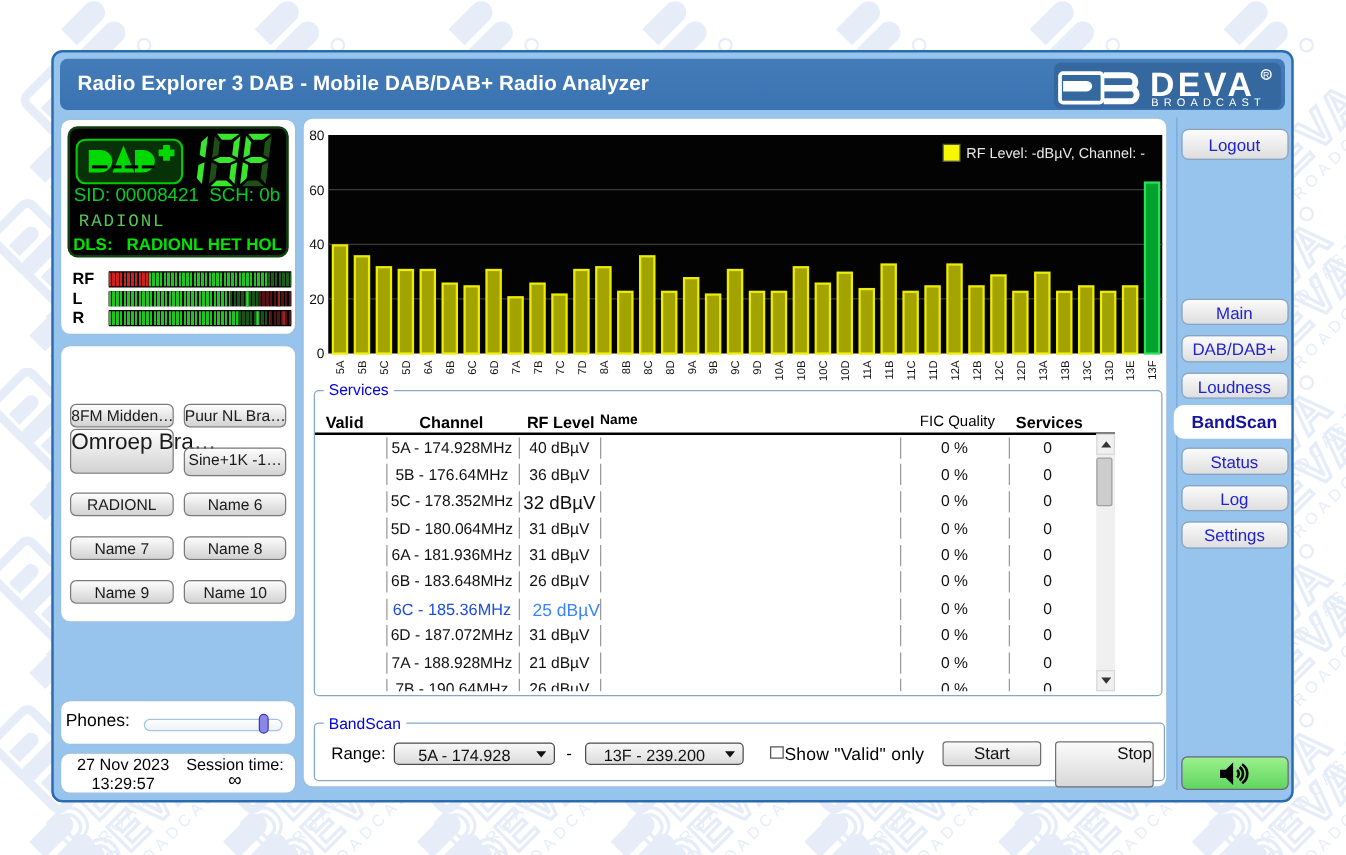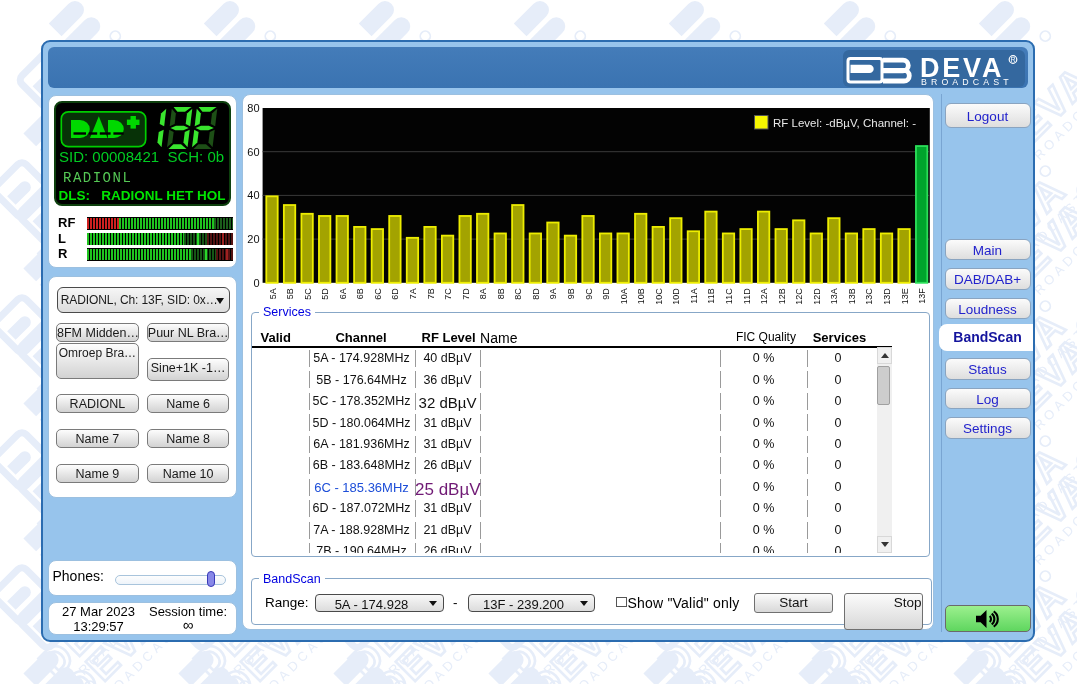--- a/index.html
+++ b/index.html
@@ -96,20 +96,21 @@
     <use href="#wmk" transform="translate(332,730) rotate(-45)"></use>
     <use href="#wmk" transform="translate(487,730) rotate(-45)"></use>
     <use href="#wmk" transform="translate(642,730) rotate(-45)"></use>
     <use href="#wmk" transform="translate(797,730) rotate(-45)"></use>
     <use href="#wmk" transform="translate(952,730) rotate(-45)"></use>
     <use href="#wmk" transform="translate(1107,730) rotate(-45)"></use>
   </svg>
 <div style="position:absolute;left:41px;top:40px;width:994px;height:602px;background:#97c4ec;border:2px solid #2b6cb0;border-radius:9px">
 <div style="position:absolute;left:-2px;top:-2px;width:994px;height:602px">
 <div style="position:absolute;left:7px;top:7px;width:980px;height:40.5px;background:linear-gradient(#447cb9,#3a73b1);border-radius:6px">
+        <div style="position:absolute;left:14px;top:0;line-height:40.5px;font-size:16.5px;letter-spacing:0.1px;font-weight:bold;color:#fff">Radio Explorer 3 DAB - Mobile DAB/DAB+ Radio Analyzer</div>
         <svg width="182" height="37" viewBox="0 0 182 37" style="position:absolute;right:3px;top:3px">
           <rect x="0" y="0" width="182" height="37" rx="6" fill="#34689f"></rect>
           <rect x="5" y="8.5" width="34" height="23.5" rx="2.5" fill="none" stroke="#fff" stroke-width="3"></rect>
           <path d="M 7.5,14.7 h 19 a 4.2,4.2 0 0 1 0,8.4 h -19 z" fill="#fff"></path>
           <path d="M 40,10.2 h 20 a 5.3,5.3 0 0 1 0,10.6 h -20" fill="none" stroke="#fff" stroke-width="4.8"></path>
           <path d="M 40,20.4 h 21 a 5.3,5.3 0 0 1 0,10.6 h -21" fill="none" stroke="#fff" stroke-width="4.8"></path>
           <text x="77" y="27" font-size="27" font-weight="bold" fill="#fff" font-family="Liberation Sans, sans-serif" letter-spacing="2.8">DEVA</text>
           <circle cx="170" cy="9.5" r="3.8" fill="none" stroke="#fff" stroke-width="1.2"></circle>
           <text x="170" y="12.1" font-size="7" fill="#fff" text-anchor="middle" font-family="Liberation Sans, sans-serif">R</text>
           <text x="78" y="35.2" font-size="8.8" fill="#fff" font-family="Liberation Sans, sans-serif" letter-spacing="4.1">BROADCAST</text>
@@ -172,42 +173,38 @@
         <div style="position:absolute;left:9.5px;top:150.3px;font-size:13px;font-weight:bold;color:#000">R</div>
         <div style="position:absolute;left:38.1px;top:152.5px;width:146.4px;height:12.5px;background:#000">
           <div style="position:absolute;left:0px;top:0.5px;width:104px;height:11.5px;background:repeating-linear-gradient(90deg,#1fc41f 0 2px,#000 2px 3px)"></div>
           <div style="position:absolute;left:104px;top:0.5px;width:25px;height:11.5px;background:repeating-linear-gradient(90deg,#155515 0 2px,#000 2px 3px)"></div>
           <div style="position:absolute;left:118px;top:0.5px;width:2.5px;height:11.5px;background:repeating-linear-gradient(90deg,#2ad82a 0 2px,#000 2px 3px)"></div>
           <div style="position:absolute;left:129px;top:0.5px;width:17.4px;height:11.5px;background:repeating-linear-gradient(90deg,#541212 0 2px,#000 2px 3px)"></div>
           <div style="position:absolute;left:139px;top:0.5px;width:2.5px;height:11.5px;background:repeating-linear-gradient(90deg,#a02020 0 2px,#000 2px 3px)"></div>
         </div>
       </div>
 <div style="position:absolute;left:6.5px;top:236px;width:189.5px;height:221.5px;background:#fff;border:1px solid #9cc0e0;border-radius:8px">
-        <div style="position:absolute;left:8.3px;top:10.1px;width:173px;height:26px;background:linear-gradient(#f6f6f6,#dcdcdc);border:1.5px solid #4a4a4a;border-radius:6px;">
-          <div style="position:absolute;left:3px;top:5px;font-size:12px;letter-spacing:-0.1px;color:#1a1a1a;white-space:nowrap">RADIONL, Ch: 13F, SID: 0x…</div>
-          <div style="position:absolute;right:5px;top:10px;width:0;height:0;border-left:4.5px solid transparent;border-right:4.5px solid transparent;border-top:6px solid #111"></div>
-        </div>
         <div style="position:absolute;left:7.5px;top:46px;width:82.8px;height:19px;background:linear-gradient(#fdfdfd,#d2d2d2);border:1px solid #7a7a7a;border-radius:5px;text-align:center;line-height:19px;font-size:12.5px;color:#1a1a1a;white-space:nowrap">8FM Midden…</div>
         <div style="position:absolute;left:98.3px;top:46px;width:82.7px;height:19px;background:linear-gradient(#fdfdfd,#d2d2d2);border:1px solid #7a7a7a;border-radius:5px;text-align:center;line-height:19px;font-size:12.5px;color:#1a1a1a;white-space:nowrap">Puur NL Bra…</div>
-        <div style="position:absolute;left:7.5px;top:66px;width:82.8px;height:36px;background:linear-gradient(#fdfdfd,#d2d2d2);border:1px solid #7a7a7a;border-radius:5px;text-align:center;line-height:19px;font-size:12px;color:#1a1a1a;white-space:nowrap">Omroep Bra…</div>
+        <div style="position:absolute;left:7.5px;top:66px;width:82.8px;height:36px;background:linear-gradient(#fdfdfd,#d2d2d2);border:1px solid #7a7a7a;border-radius:5px;text-align:center;line-height:19px;font-size:18px;color:#1a1a1a;white-space:nowrap">Omroep Bra…</div>
         <div style="position:absolute;left:98.3px;top:81.3px;width:82.7px;height:23px;background:linear-gradient(#fdfdfd,#d2d2d2);border:1px solid #7a7a7a;border-radius:5px;text-align:center;line-height:19px;font-size:12.5px;color:#1a1a1a;white-space:nowrap">Sine+1K -1…</div>
         <div style="position:absolute;left:7.5px;top:116.6px;width:82.8px;height:19px;background:linear-gradient(#fdfdfd,#d2d2d2);border:1px solid #7a7a7a;border-radius:5px;text-align:center;line-height:19px;font-size:12.5px;color:#1a1a1a;white-space:nowrap">RADIONL</div>
         <div style="position:absolute;left:98.3px;top:116.6px;width:82.7px;height:19px;background:linear-gradient(#fdfdfd,#d2d2d2);border:1px solid #7a7a7a;border-radius:5px;text-align:center;line-height:19px;font-size:12.5px;color:#1a1a1a;white-space:nowrap">Name 6</div>
         <div style="position:absolute;left:7.5px;top:151.9px;width:82.8px;height:19px;background:linear-gradient(#fdfdfd,#d2d2d2);border:1px solid #7a7a7a;border-radius:5px;text-align:center;line-height:19px;font-size:12.5px;color:#1a1a1a;white-space:nowrap">Name 7</div>
         <div style="position:absolute;left:98.3px;top:151.9px;width:82.7px;height:19px;background:linear-gradient(#fdfdfd,#d2d2d2);border:1px solid #7a7a7a;border-radius:5px;text-align:center;line-height:19px;font-size:12.5px;color:#1a1a1a;white-space:nowrap">Name 8</div>
         <div style="position:absolute;left:7.5px;top:187.2px;width:82.8px;height:19px;background:linear-gradient(#fdfdfd,#d2d2d2);border:1px solid #7a7a7a;border-radius:5px;text-align:center;line-height:19px;font-size:12.5px;color:#1a1a1a;white-space:nowrap">Name 9</div>
         <div style="position:absolute;left:98.3px;top:187.2px;width:82.7px;height:19px;background:linear-gradient(#fdfdfd,#d2d2d2);border:1px solid #7a7a7a;border-radius:5px;text-align:center;line-height:19px;font-size:12.5px;color:#1a1a1a;white-space:nowrap">Name 10</div>
       </div>
 <div style="position:absolute;left:6.5px;top:520.3px;width:189.5px;height:35.7px;background:#fff;border:1px solid #9cc0e0;border-radius:8px">
         <div style="position:absolute;left:4px;top:7px;font-size:14px;color:#000">Phones:</div>
         <div style="position:absolute;left:66px;top:14px;width:111px;height:10px;background:linear-gradient(#fdfdfd,#eef4fa);border:1px solid #a8c4dc;border-radius:5px"></div>
         <div style="position:absolute;left:158px;top:10px;width:8px;height:16px;background:#8888e8;border:1px solid #3a3ab8;border-radius:4px"></div>
       </div>
 <div style="position:absolute;left:6.5px;top:561.5px;width:189.5px;height:33px;background:#fff;border:1px solid #9cc0e0;border-radius:8px;font-size:13px;color:#000">
-        <div style="position:absolute;left:0px;top:1.5px;width:100px;text-align:center">27 Mar 2023</div>
+        <div style="position:absolute;left:0px;top:1.5px;width:100px;text-align:center">27 Nov 2023</div>
         <div style="position:absolute;left:0px;top:16px;width:100px;text-align:center">13:29:57</div>
         <div style="position:absolute;left:95.5px;top:1.5px;width:88px;text-align:center">Session time:</div>
         <div style="position:absolute;left:95.5px;top:13.5px;width:88px;text-align:center;font-size:15px">∞</div>
       </div>
 <div style="position:absolute;left:201px;top:54px;width:691.5px;height:536px;background:#fff;border:1px solid #9cc0e0;border-radius:8px">
         <svg width="690" height="215" viewBox="0 0 690 215" style="position:absolute;left:0;top:0" font-family="Liberation Sans, sans-serif">
           <rect x="19.6" y="13" width="667.2" height="174.8" fill="#030303"></rect>
           <line x1="19.6" y1="144.1" x2="686.8" y2="144.1" stroke="#3a3a3a" stroke-width="1"></line>
           <line x1="19.6" y1="100.4" x2="686.8" y2="100.4" stroke="#3a3a3a" stroke-width="1"></line>
           <line x1="19.6" y1="56.7" x2="686.8" y2="56.7" stroke="#3a3a3a" stroke-width="1"></line>
@@ -293,21 +290,21 @@
           <rect x="672.942" y="51.045" width="11.4" height="136.755" fill="#00a42c" stroke="#2ce05a" stroke-width="1.8"></rect>
           <text transform="translate(682.142,193.3) rotate(-90)" font-size="9" fill="#111" text-anchor="end">13F</text>
           <rect x="511.5" y="20.5" width="13.5" height="13.5" fill="#f7f700" stroke="#555" stroke-width="1"></rect>
           <text x="530" y="31.5" font-size="11.5" fill="#e8e8e8">RF Level: -dBµV, Channel: -</text>
         </svg>
         <div style="position:absolute;left:8px;top:216.5px;width:679px;height:245.5px;border:1px solid #87a7c7;border-radius:4px"></div>
         <div style="position:absolute;left:16px;top:210px;background:#fff;padding:0 4px;font-size:12.5px;color:#0000e0">Services</div>
         <div style="position:absolute;left:17.5px;top:235px;font-size:13px;font-weight:bold;color:#000">Valid</div>
         <div style="position:absolute;left:92.4px;top:235px;font-size:13px;font-weight:bold;color:#000">Channel</div>
         <div style="position:absolute;left:178.5px;top:235px;font-size:13px;font-weight:bold;color:#000">RF Level</div>
-        <div style="position:absolute;left:237.1px;top:235px;font-size:14px;font-weight:normal;color:#000">Name</div>
+        <div style="position:absolute;left:237.1px;top:235px;font-size:11px;font-weight:bold;color:#000">Name</div>
         <div style="position:absolute;left:492.9px;top:235px;font-size:12px;font-weight:normal;color:#000">FIC Quality</div>
         <div style="position:absolute;left:569.7px;top:235px;font-size:13px;font-weight:bold;color:#000">Services</div>
         <div style="position:absolute;left:8.5px;top:250.7px;width:640px;height:2px;background:#000"></div>
         <div style="position:absolute;left:9px;top:253px;width:623px;height:204.5px;overflow:hidden">
           <div style="position:absolute;left:0;top:0px;width:623px;height:21.45px">
             <div style="position:absolute;left:57px;top:2px;width:1px;height:17px;background:#9a9a9a"></div>
             <div style="position:absolute;left:162.5px;top:2px;width:1px;height:17px;background:#9a9a9a"></div>
             <div style="position:absolute;left:227.5px;top:2px;width:1px;height:17px;background:#9a9a9a"></div>
             <div style="position:absolute;left:468px;top:2px;width:1px;height:17px;background:#9a9a9a"></div>
             <div style="position:absolute;left:555px;top:2px;width:1px;height:17px;background:#9a9a9a"></div>
@@ -371,21 +368,21 @@
             <div style="position:absolute;left:468px;top:3.2px;width:87px;text-align:center;font-size:12.5px;color:#111">0 %</div>
             <div style="position:absolute;left:552px;top:3.2px;width:68px;text-align:center;font-size:12.5px;color:#111">0</div>
           </div>
           <div style="position:absolute;left:0;top:128.7px;width:623px;height:21.45px">
             <div style="position:absolute;left:57px;top:2px;width:1px;height:17px;background:#9a9a9a"></div>
             <div style="position:absolute;left:162.5px;top:2px;width:1px;height:17px;background:#9a9a9a"></div>
             <div style="position:absolute;left:227.5px;top:2px;width:1px;height:17px;background:#9a9a9a"></div>
             <div style="position:absolute;left:468px;top:2px;width:1px;height:17px;background:#9a9a9a"></div>
             <div style="position:absolute;left:555px;top:2px;width:1px;height:17px;background:#9a9a9a"></div>
             <div style="position:absolute;left:57px;top:3.2px;width:105px;text-align:center;font-size:13px;color:#1d4ed8;white-space:nowrap">6C - 185.36MHz</div>
-            <div style="position:absolute;left:163px;top:3.2px;width:65px;text-align:center;font-size:17px;color:#701a75;white-space:nowrap">25 dBµV</div>
+            <div style="position:absolute;left:163px;top:3.2px;width:65px;text-align:right;font-size:14px;color:#3b82f6;white-space:nowrap">25 dBµV</div>
             <div style="position:absolute;left:468px;top:3.2px;width:87px;text-align:center;font-size:12.5px;color:#111">0 %</div>
             <div style="position:absolute;left:552px;top:3.2px;width:68px;text-align:center;font-size:12.5px;color:#111">0</div>
           </div>
           <div style="position:absolute;left:0;top:150.15px;width:623px;height:21.45px">
             <div style="position:absolute;left:57px;top:2px;width:1px;height:17px;background:#9a9a9a"></div>
             <div style="position:absolute;left:162.5px;top:2px;width:1px;height:17px;background:#9a9a9a"></div>
             <div style="position:absolute;left:227.5px;top:2px;width:1px;height:17px;background:#9a9a9a"></div>
             <div style="position:absolute;left:468px;top:2px;width:1px;height:17px;background:#9a9a9a"></div>
             <div style="position:absolute;left:555px;top:2px;width:1px;height:17px;background:#9a9a9a"></div>
             <div style="position:absolute;left:57px;top:3.2px;width:105px;text-align:center;font-size:12.5px;color:#111;white-space:nowrap">6D - 187.072MHz</div>

